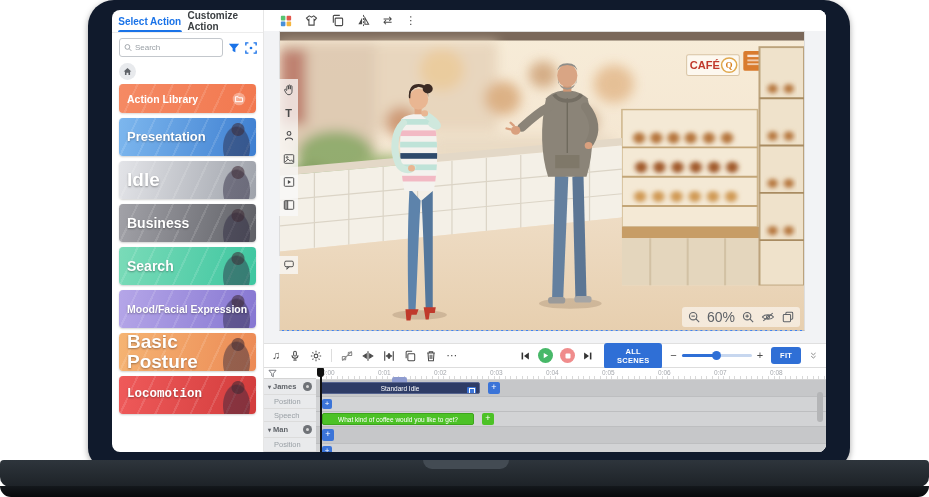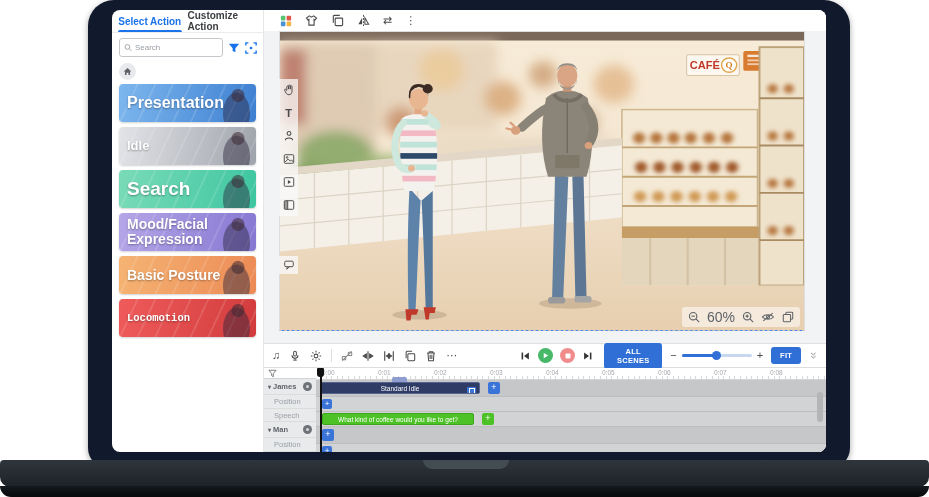--- a/index.html
+++ b/index.html
@@ -132,26 +132,37 @@
             </svg>
         </div>
         <div class="homerow">
           <div class="homebtn">
             <svg class="ic" width="9" height="9" viewBox="0 0 14 14">
                 <path d="M7 1.5 L13 7 H11 V12.5 H8.5 V9 H5.5 V12.5 H3 V7 H1 Z" fill="#5f6368"></path>
               </svg>
           </div>
         </div>
         <div class="cats">
+          <div class="lib-head" style="background: repeating-linear-gradient(115deg, rgba(255, 255, 255, 0.12) 0px, rgba(255, 255, 255, 0.12) 2px, transparent 2px, transparent 16px), linear-gradient(100deg, rgb(245, 138, 100), rgb(242, 120, 79));">
+            <span>Action Library</span>
+            <svg class="ic" width="18" height="14" viewBox="0 0 20 15">
+                <circle cx="10" cy="7.5" r="7" fill="rgba(255,255,255,.35)"></circle>
+                <path d="M6 5 h3 l1 1.2 h4 v4.3 h-8 z" fill="none" stroke="#fff" stroke-width="1.1"></path>
+              </svg>
+          </div>
           <div class="cat" style="background: repeating-linear-gradient(115deg, rgba(255, 255, 255, 0.12) 0px, rgba(255, 255, 255, 0.12) 2px, transparent 2px, transparent 16px), linear-gradient(100deg, rgb(125, 183, 238), rgb(62, 127, 209));">
               <span class="lbl">Presentation</span>
               <span class="fig"></span>
             </div>
           <div class="cat" style="background: repeating-linear-gradient(115deg, rgba(255, 255, 255, 0.12) 0px, rgba(255, 255, 255, 0.12) 2px, transparent 2px, transparent 16px), linear-gradient(100deg, rgb(227, 228, 232), rgb(159, 163, 171));">
               <span class="lbl">Idle</span>
+              <span class="fig"></span>
+            </div>
+          <div class="cat" style="background: repeating-linear-gradient(115deg, rgba(255, 255, 255, 0.12) 0px, rgba(255, 255, 255, 0.12) 2px, transparent 2px, transparent 16px), linear-gradient(100deg, rgb(162, 162, 168), rgb(95, 96, 102));">
+              <span class="lbl">Business</span>
               <span class="fig"></span>
             </div>
           <div class="cat" style="background: repeating-linear-gradient(115deg, rgba(255, 255, 255, 0.12) 0px, rgba(255, 255, 255, 0.12) 2px, transparent 2px, transparent 16px), linear-gradient(100deg, rgb(122, 219, 184), rgb(62, 198, 160));">
               <span class="lbl">Search</span>
               <span class="fig"></span>
             </div>
           <div class="cat" style="background: repeating-linear-gradient(115deg, rgba(255, 255, 255, 0.12) 0px, rgba(255, 255, 255, 0.12) 2px, transparent 2px, transparent 16px), linear-gradient(100deg, rgb(181, 166, 232), rgb(134, 119, 210));">
               <span class="lbl">Mood/Facial Expression</span>
               <span class="fig"></span>
             </div>

